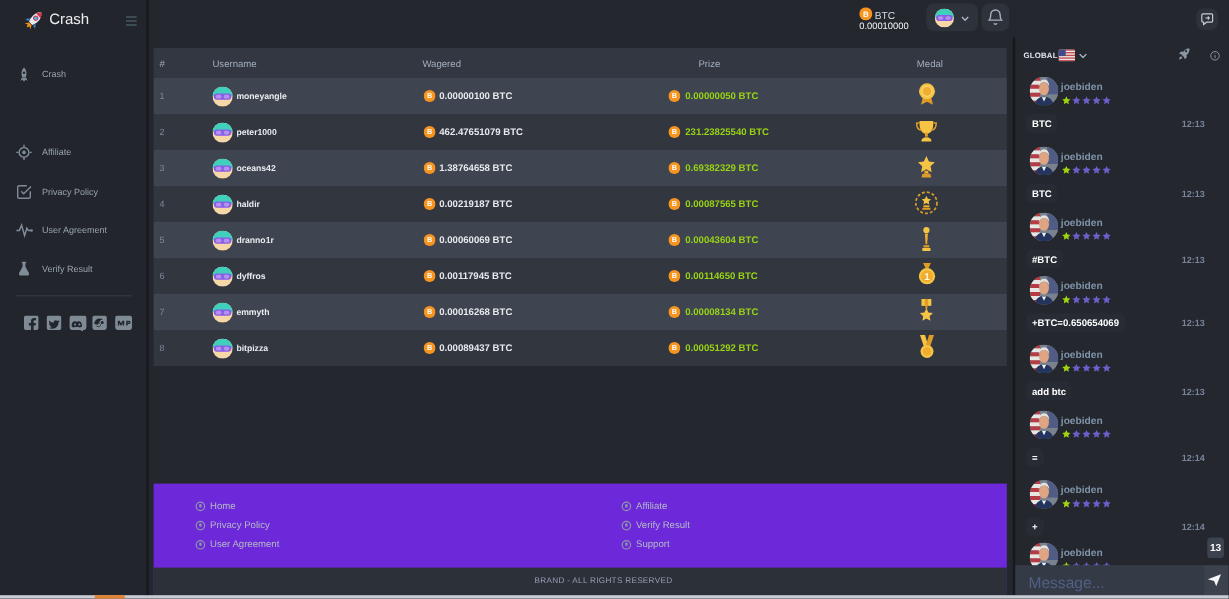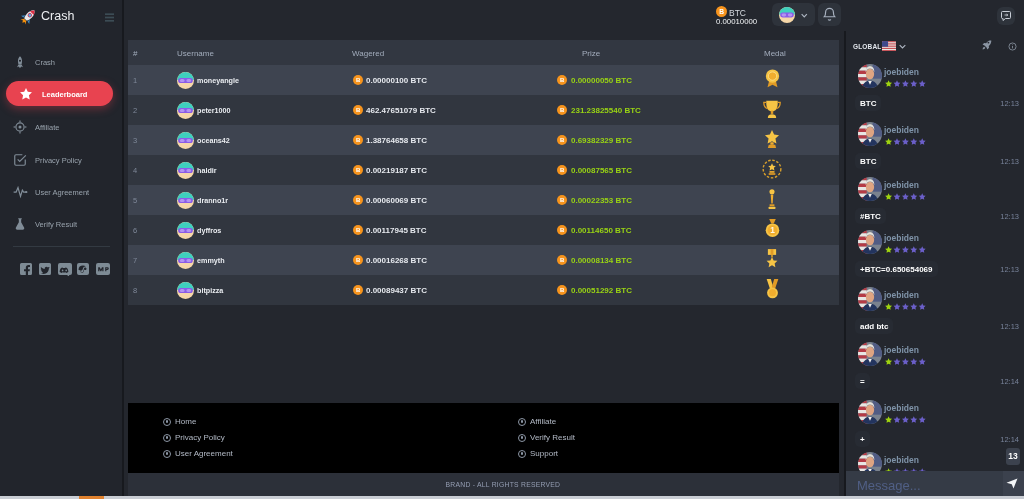--- a/index.html
+++ b/index.html
@@ -27,35 +27,35 @@
 .row.even{background:#31363f;}
 .rank{position:absolute;left:5px;top:50%;transform:translateY(-50%);font-size:7.5px;color:#7f8899;}
 .rav{position:absolute;left:49px;top:6.5px;width:17px;height:17px;}
 .rname{position:absolute;left:69px;top:50%;transform:translateY(-50%);font-size:7.2px;color:#e9ecf0;font-weight:bold;}
 .wic{position:absolute;left:225px;top:50%;transform:translateY(-50%);}
 .wtx{position:absolute;left:238px;top:50%;transform:translateY(-50%);font-size:8px;color:#e6e9ee;font-weight:bold;}
 .pic{position:absolute;left:429px;top:50%;transform:translateY(-50%);}
 .ptx{position:absolute;left:443px;top:50%;transform:translateY(-50%);font-size:8px;color:#99d314;font-weight:bold;}
 .med{position:absolute;left:634px;top:50%;transform:translateY(-50%);width:20px;height:22px;text-align:center;}
 
-#fpanel{position:absolute;left:128px;top:403px;width:711px;height:93px;background:#000000;}
+#fpanel{position:absolute;left:128px;top:403px;width:711px;height:93px;background:#6d28d9;}
 #fbrand{position:absolute;left:128px;top:473px;width:711px;height:23px;background:#2c3039;}
 .flink{position:absolute;font-size:8px;color:#b3bac6;}
 .fbul{position:absolute;width:8px;height:8px;border:1.3px solid #8d97a6;border-radius:50%;}
 .fbul:after{content:"";position:absolute;left:1.5px;top:1.5px;width:2.5px;height:2.5px;background:#8d97a6;border-radius:50%;}
 #brandtx{position:absolute;left:445.5px;top:480.5px;font-size:6.8px;color:#959eb3;letter-spacing:.25px;}
 
 #chat{position:absolute;left:844px;top:31px;width:180px;height:465px;background:#24272e;border-left:2px solid #17191e;}
 #chat-inner{position:absolute;left:0;top:0;width:178px;height:465px;overflow:hidden;}
 #ghead{position:absolute;left:7px;top:11.5px;font-size:6.5px;color:#e3e7ed;letter-spacing:.15px;font-weight:bold;}
 .msg-av{position:absolute;left:12px;width:24px;height:24px;}
 .msg-un{position:absolute;left:38px;font-size:8.5px;color:#7f93a8;font-weight:bold;}
 .msg-st{position:absolute;left:39px;height:8px;}
 .bub{position:absolute;left:9px;background:#272b33;border-radius:5px;color:#fff;font-size:8px;font-weight:bold;padding:3.5px 5px;white-space:nowrap;}
-.ts{position:absolute;right:5px;font-size:7.5px;color:#78839a;}
+.ts{position:absolute;right:20px;font-size:7.5px;color:#78839a;font-weight:bold;}
 #unread{position:absolute;left:160px;top:417px;width:14px;height:17px;background:#3c424e;border-radius:3px;color:#fefefe;font-size:8.5px;font-weight:bold;text-align:center;line-height:17px;}
 #cinput{position:absolute;left:0px;top:440px;width:157px;height:25px;background:#353b46;}
 #cinput span{position:absolute;left:11px;top:6.5px;font-size:13px;color:#505f85;}
 #csend{position:absolute;left:157px;top:440px;width:21px;height:25px;background:#3b414d;}
 
 #hscroll{position:absolute;left:0;top:496px;width:1024px;height:3px;background:#c9cdd4;}
 #hthumb{position:absolute;left:79px;top:0;width:25px;height:3px;background:#e0822f;}
 </style>
 </head>
 <body>
@@ -117,26 +117,20 @@
         <line x1="0" y1="7.8" x2="9" y2="7.8"></line>
       </g>
     </svg>
 
  <div class="nav" style="top:50px">
   <svg class="ic" width="14" height="14" viewBox="0 0 24 24" fill="#808c97">
         <path d="M12 2c2.5 2 3.5 5.5 3.5 8.5 0 2.5-.6 4.8-1.3 6.5h-4.4c-.7-1.7-1.3-4-1.3-6.5C8.5 7.5 9.5 4 12 2zm0 6a1.8 1.8 0 1 0 0 3.6A1.8 1.8 0 0 0 12 8zM9 16.5L7 21l3-1.5 2 3 2-3 3 1.5-2-4.5z"></path>
       </svg>
   <span class="tx">Crash</span>
  </div>
- <div id="pill">
-  <svg class="abs" style="left:13px;top:5.5px" width="14" height="14" viewBox="0 0 24 24" fill="#fff">
-        <path d="M12 1.5l3.1 6.7 7.1.9-5.2 5 1.4 7.2L12 17.8l-6.4 3.5L7 14.1 1.8 9.1l7.1-.9z"></path>
-      </svg>
-  <span class="abs" style="left:36px;top:50%;transform:translateY(-50%);font-size:7.5px;color:#fff;font-weight:bold">Leaderboard</span>
- </div>
  <div class="nav" style="top:115px">
   <svg class="ic" width="14" height="14" viewBox="0 0 24 24">
         <circle cx="12" cy="12" r="7" fill="none" stroke="#808c97" stroke-width="2"></circle>
         <circle cx="12" cy="12" r="2.6" fill="#808c97"></circle>
         <g stroke="#808c97" stroke-width="2">
           <line x1="12" y1="1" x2="12" y2="4"></line>
           <line x1="12" y1="20" x2="12" y2="23"></line>
           <line x1="1" y1="12" x2="4" y2="12"></line>
           <line x1="20" y1="12" x2="23" y2="12"></line>
         </g>
@@ -308,21 +302,21 @@
   <span class="rname">dranno1r</span>
   <svg class="wic" width="10" height="10" viewBox="0 0 24 24">
         <circle cx="12" cy="12" r="12" fill="#f7941d"></circle>
         <text x="12.2" y="17" font-size="14.5" font-weight="bold" text-anchor="middle" fill="#fff" font-family="Liberation Sans">B</text>
       </svg>
   <span class="wtx">0.00060069 BTC</span>
   <svg class="pic" width="10" height="10" viewBox="0 0 24 24">
         <circle cx="12" cy="12" r="12" fill="#f7941d"></circle>
         <text x="12.2" y="17" font-size="14.5" font-weight="bold" text-anchor="middle" fill="#fff" font-family="Liberation Sans">B</text>
       </svg>
-  <span class="ptx">0.00022353 BTC</span>
+  <span class="ptx">0.00043604 BTC</span>
   <span class="med"><svg width="8" height="21" viewBox="0 0 10 26">
           <circle cx="5" cy="3.4" r="3.2" fill="#f6c445"></circle>
           <path d="M3.4 7h3.2l-.8 11H4.2z" fill="#f0ad2e"></path>
           <rect x="2" y="19" width="6" height="2.4" fill="#e09b26"></rect>
           <rect x="0.6" y="22" width="8.8" height="3" rx="1" fill="#f6c445"></rect>
         </svg></span>
  </div>
     <div class="row even" style="top:215px">
   <span class="rank">6</span>
   <svg class="rav" viewBox="0 0 36 36">

